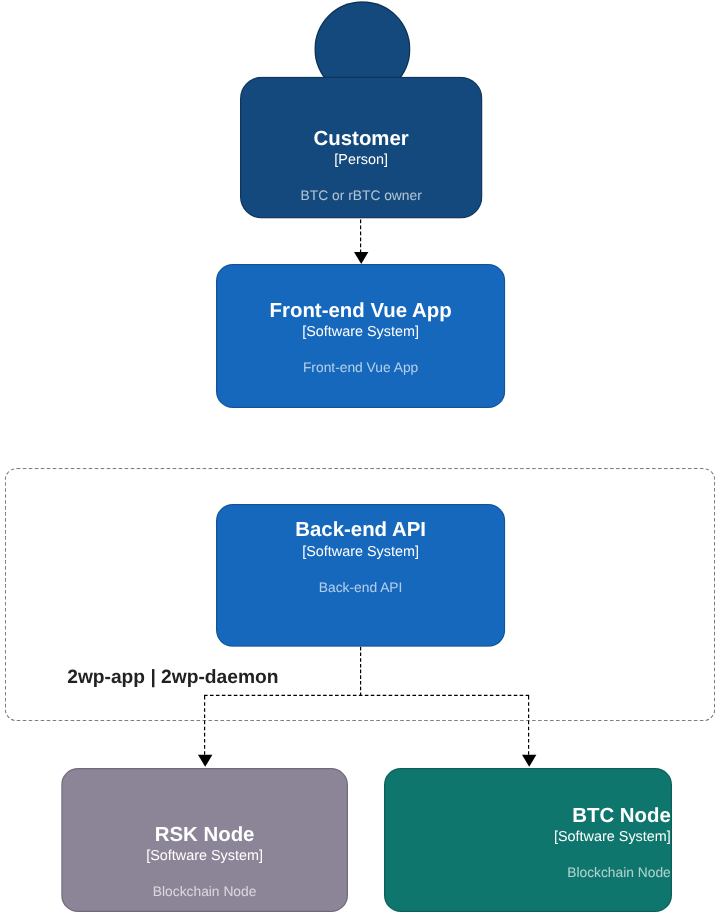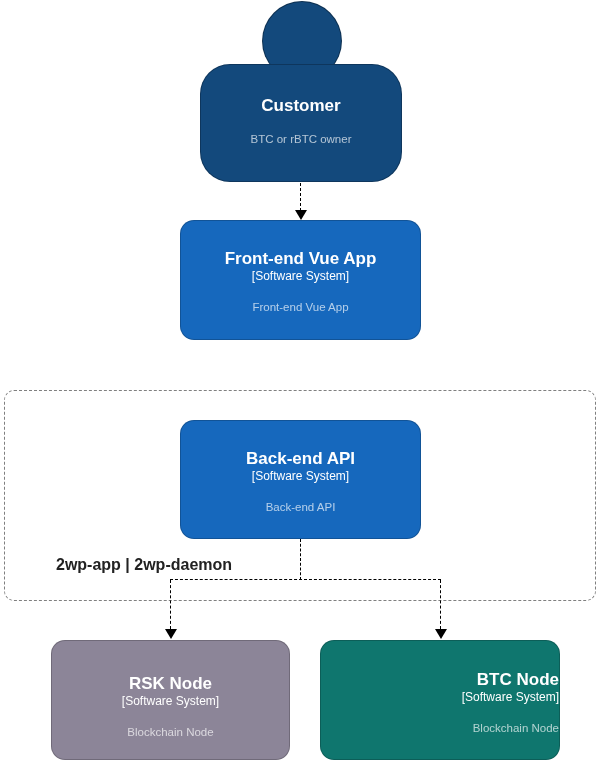--- a/index.html
+++ b/index.html
@@ -22,41 +22,41 @@
     width: 80px; height: 80px;
     border-radius: 50%;
     border: 1px solid rgba(0,0,0,0.35);
     box-sizing: border-box;
     z-index: 1;
   }
   .person-body {
     position: absolute;
     left: 200px; top: 64px;
     width: 202px; height: 118px;
-    border-radius: 30px;
+    border-radius: 18px;
     border: 1px solid rgba(0,0,0,0.25);
     box-sizing: border-box;
     z-index: 2;
     text-align: center;
     color: #ffffff;
-    padding-top: 30px;
+    padding-top: 40px;
   }
   
   .sysbox {
     position: absolute;
     border-radius: 14px;
     border: 1px solid rgba(0,0,0,0.2);
     box-sizing: border-box;
     text-align: center;
     color: #ffffff;
     z-index: 3;
   }
   .box-frontend { left: 180px; top: 220px; width: 241px; height: 120px; padding-top: 27px; }
-  .box-backend  { left: 180px; top: 420px; width: 241px; height: 119px; padding-top: 27px; }
-  .box-rsk      { left: 51px;  top: 640px; width: 239px; height: 120px; padding-top: 32px; }
+  .box-backend  { left: 180px; top: 420px; width: 241px; height: 119px; padding-top: 10px; }
+  .box-rsk      { left: 51px;  top: 640px; width: 239px; height: 120px; padding-top: 44px; }
   .box-btc      { left: 320px; top: 640px; width: 240px; height: 120px; padding-top: 28px; }
   
   .node-title {
     font-size: 17px;
     font-weight: bold;
     line-height: 21px;
   }
   .node-type {
     font-size: 12px;
     line-height: 15px;
@@ -124,20 +124,21 @@
   .arrow-btc   { left: 435px; top: 629px; }
 </style>
 </head>
 <body>
 
 <div class="canvas">
 
   <div class="person-head" style="background-color: rgb(19, 73, 124);"></div>
   <div class="person-body" style="background-color: rgb(19, 73, 124);">
     <div class="node-title">Customer</div>
+    <div class="node-type">[Person]</div>
     <div class="node-desc">BTC or rBTC owner</div>
   </div>
 
   <div class="conn-v conn-cust-front"></div>
   <div class="arrowhead arrow-front"></div>
 
   <div class="sysbox box-frontend" style="background-color: rgb(22, 104, 189);">
     <div class="node-title">Front-end Vue App</div>
     <div class="node-type">[Software System]</div>
     <div class="node-desc">Front-end Vue App</div>

